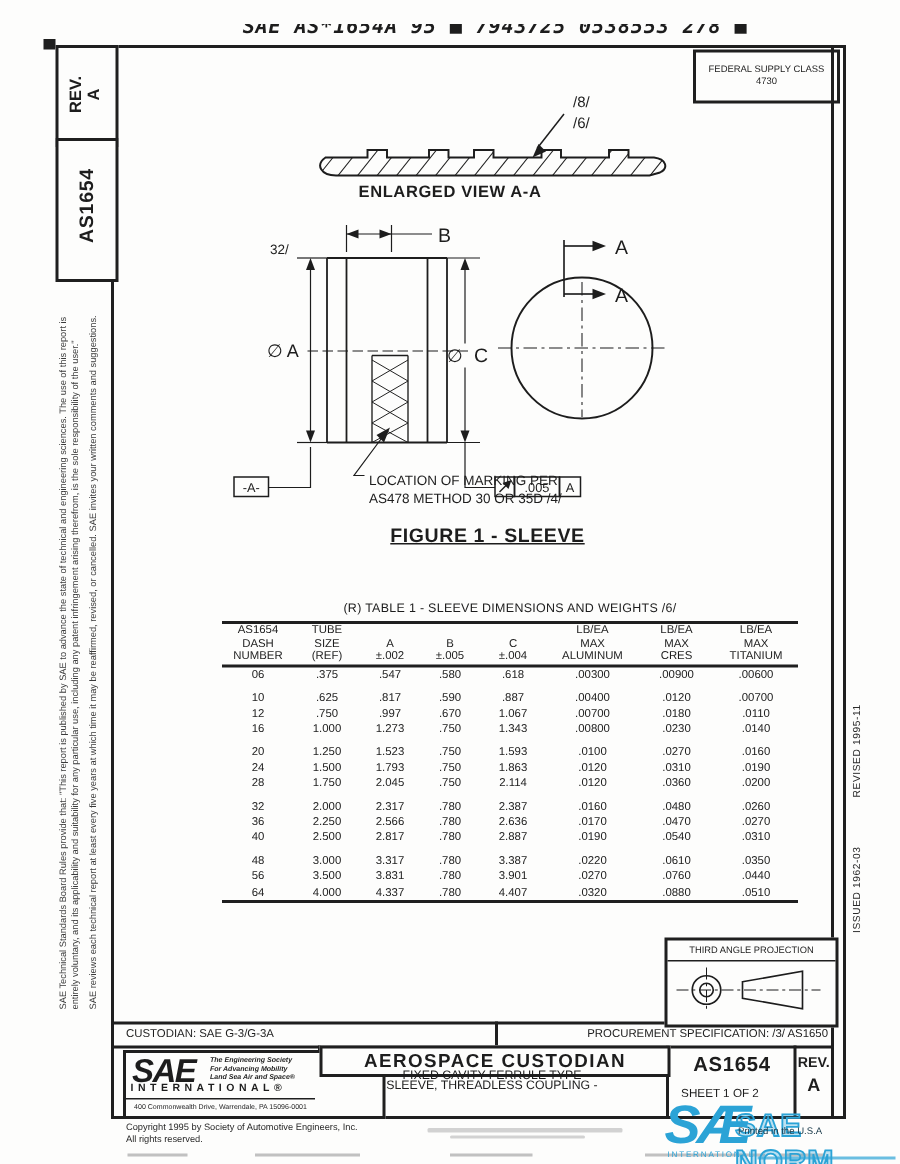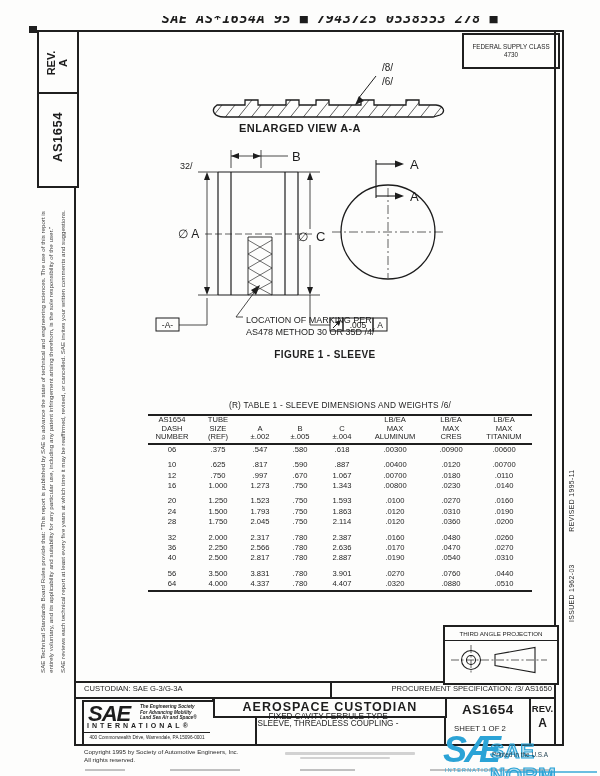--- a/index.html
+++ b/index.html
@@ -239,21 +239,21 @@
   <g stroke-width="1.1">
     <line x1="246" y1="18" x2="246" y2="56"></line>
     <line x1="246" y1="22" x2="266" y2="22"></line>
     <line x1="246" y1="54" x2="266" y2="54"></line>
   </g>
   <polygon points="274,22 265,18.5 265,25.5"></polygon>
   <polygon points="274,54 265,50.5 265,57.5"></polygon>
   <text x="280" y="27" font-size="13">A</text>
   <text x="280" y="59" font-size="13">A</text>
 </svg>
-<div class="abs ctr b" style="left:230px;top:349px;width:190px;font-size:10px;letter-spacing:.4px;">FIGURE 1 - SLEEVE</div>
+<div class="abs ctr b" style="left:230px;top:349px;width:190px;font-size:13px;letter-spacing:.4px;text-decoration:underline;">FIGURE 1 - SLEEVE</div>
 
 <div class="abs ctr" id="tbl-title">(R) TABLE 1 - SLEEVE DIMENSIONS AND WEIGHTS /6/</div>
 <table id="dim-table">
   <colgroup>
     <col style="width:48px">
       <col style="width:44px">
       <col style="width:40px">
       <col style="width:40px">
     <col style="width:44px">
       <col style="width:62px">
@@ -411,20 +411,30 @@
         <td>.780</td>
         <td>2.887</td>
         <td>.0190</td>
         <td>.0540</td>
         <td>.0310</td>
       </tr>
       <tr class="spacer">
         <td colspan="8">&nbsp;</td>
       </tr>
       <tr>
+        <td>48</td>
+        <td>3.000</td>
+        <td>3.317</td>
+        <td>.780</td>
+        <td>3.387</td>
+        <td>.0220</td>
+        <td>.0610</td>
+        <td>.0350</td>
+      </tr>
+      <tr>
         <td>56</td>
         <td>3.500</td>
         <td>3.831</td>
         <td>.780</td>
         <td>3.901</td>
         <td>.0270</td>
         <td>.0760</td>
         <td>.0440</td>
       </tr>
       <tr>

